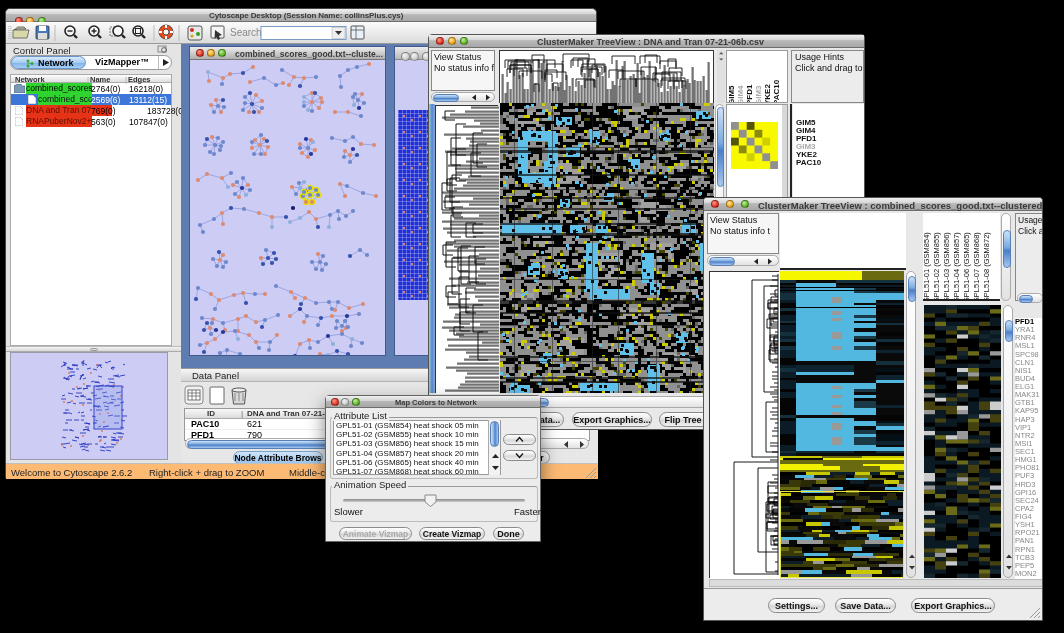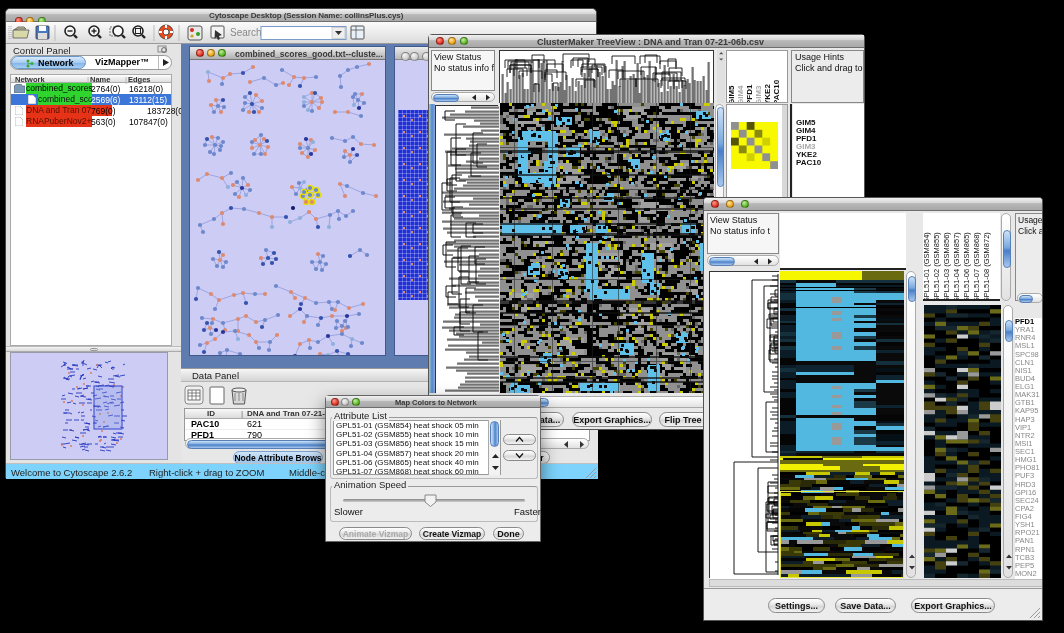--- a/index.html
+++ b/index.html
@@ -558,21 +558,21 @@
           <path d="M16 1 l4 3.5 l-4 3.5 z" fill="#333"></path>
         </svg>
     </div>
 
     <div class="abs" style="left:52px; top:83px; width:90px; height:13px; background:linear-gradient(#cfe4f8,#9cc4ec);
          border:1px solid #7aa0cc; border-radius:7px; font-size:8.5px; font-weight:bold; text-align:center; line-height:13px;">Node Attribute Brows</div>
     <div class="abs" style="left:353px; top:83px; width:16px; height:13px; background:linear-gradient(#fff,#e0e0e0);
          border:1px solid #999; border-radius:0 7px 7px 0; font-size:8.5px; font-weight:bold; text-align:center; line-height:13px;">r</div>
   </div>
 
-  <div class="abs" style="left:0; top:454px; width:592px; height:16px; background:#7dd3fc; border-top:1px solid #c0c0c0; font-size:9.5px; color:#222;">
+  <div class="abs" style="left:0; top:454px; width:592px; height:16px; background:#fdba74; border-top:1px solid #c0c0c0; font-size:9.5px; color:#222;">
     <span class="abs" style="left:5px; top:3px;">Welcome to Cytoscape 2.6.2</span>
     <span class="abs" style="left:143px; top:3px;">Right-click + drag to ZOOM</span>
     <span class="abs" style="left:283px; top:3px;">Middle-click + drag to PAN</span>
   </div>
 
   <svg class="abs" style="left:580px; top:459px;" width="11" height="11">
       <path d="M10 0 L0 10 M10 4 L4 10 M10 8 L8 10" stroke="#999" stroke-width="1"></path>
     </svg>
 </div>
 
@@ -880,20 +880,21 @@
   <div class="aquabtn" style="left:77px; top:377px; width:58px; height:15px; font-size:9px; line-height:14px;">Save Data...</div>
   <div class="aquabtn" style="left:143px; top:377px; width:80px; height:15px; font-size:9px; line-height:14px;">Export Graphics...</div>
   <div class="aquabtn" style="left:230px; top:377px; width:100px; height:15px; font-size:9px; line-height:14px;">Flip Tree Node Order</div>
 </div>
 
 <div class="abs" style="left:703px; top:197px; width:340px; height:424px; background:#e8e8e8; border:1px solid #555; overflow:hidden; border-radius:4px 4px 0 0;">
   <div class="win-title" style="height:13px; position:relative;">
     <span class="lt r" style="position:absolute;left:7px;top:2px;width:8px;height:8px;"></span>
     <span class="lt y" style="position:absolute;left:22px;top:2px;width:8px;height:8px;"></span>
     <span class="lt g" style="position:absolute;left:37px;top:2px;width:8px;height:8px;"></span>
+    <span class="ttext" style="position:absolute;left:54px;top:1.5px;font-size:9.5px;">ClusterMaker TreeView : combined_scores_good.txt--clustered</span>
   </div>
 
   <div class="statusbox" style="left:3px; top:15px; width:72px; height:41px;">View Status<br>No status info t</div>
   <div class="scrolltrack" style="left:3px; top:57px; width:72px; height:11px; border-radius:6px;">
     <div class="bluethumb" style="left:1px; top:0.5px; width:26px; height:9px;"></div>
     <svg class="abs" style="left:46px;top:1.5px" width="22" height="8">
         <path d="M4 0.5 l-4 3 l4 3 z" fill="#222"></path>
         <path d="M14 0.5 l4 3 l-4 3 z" fill="#222"></path>
       </svg>
   </div>

